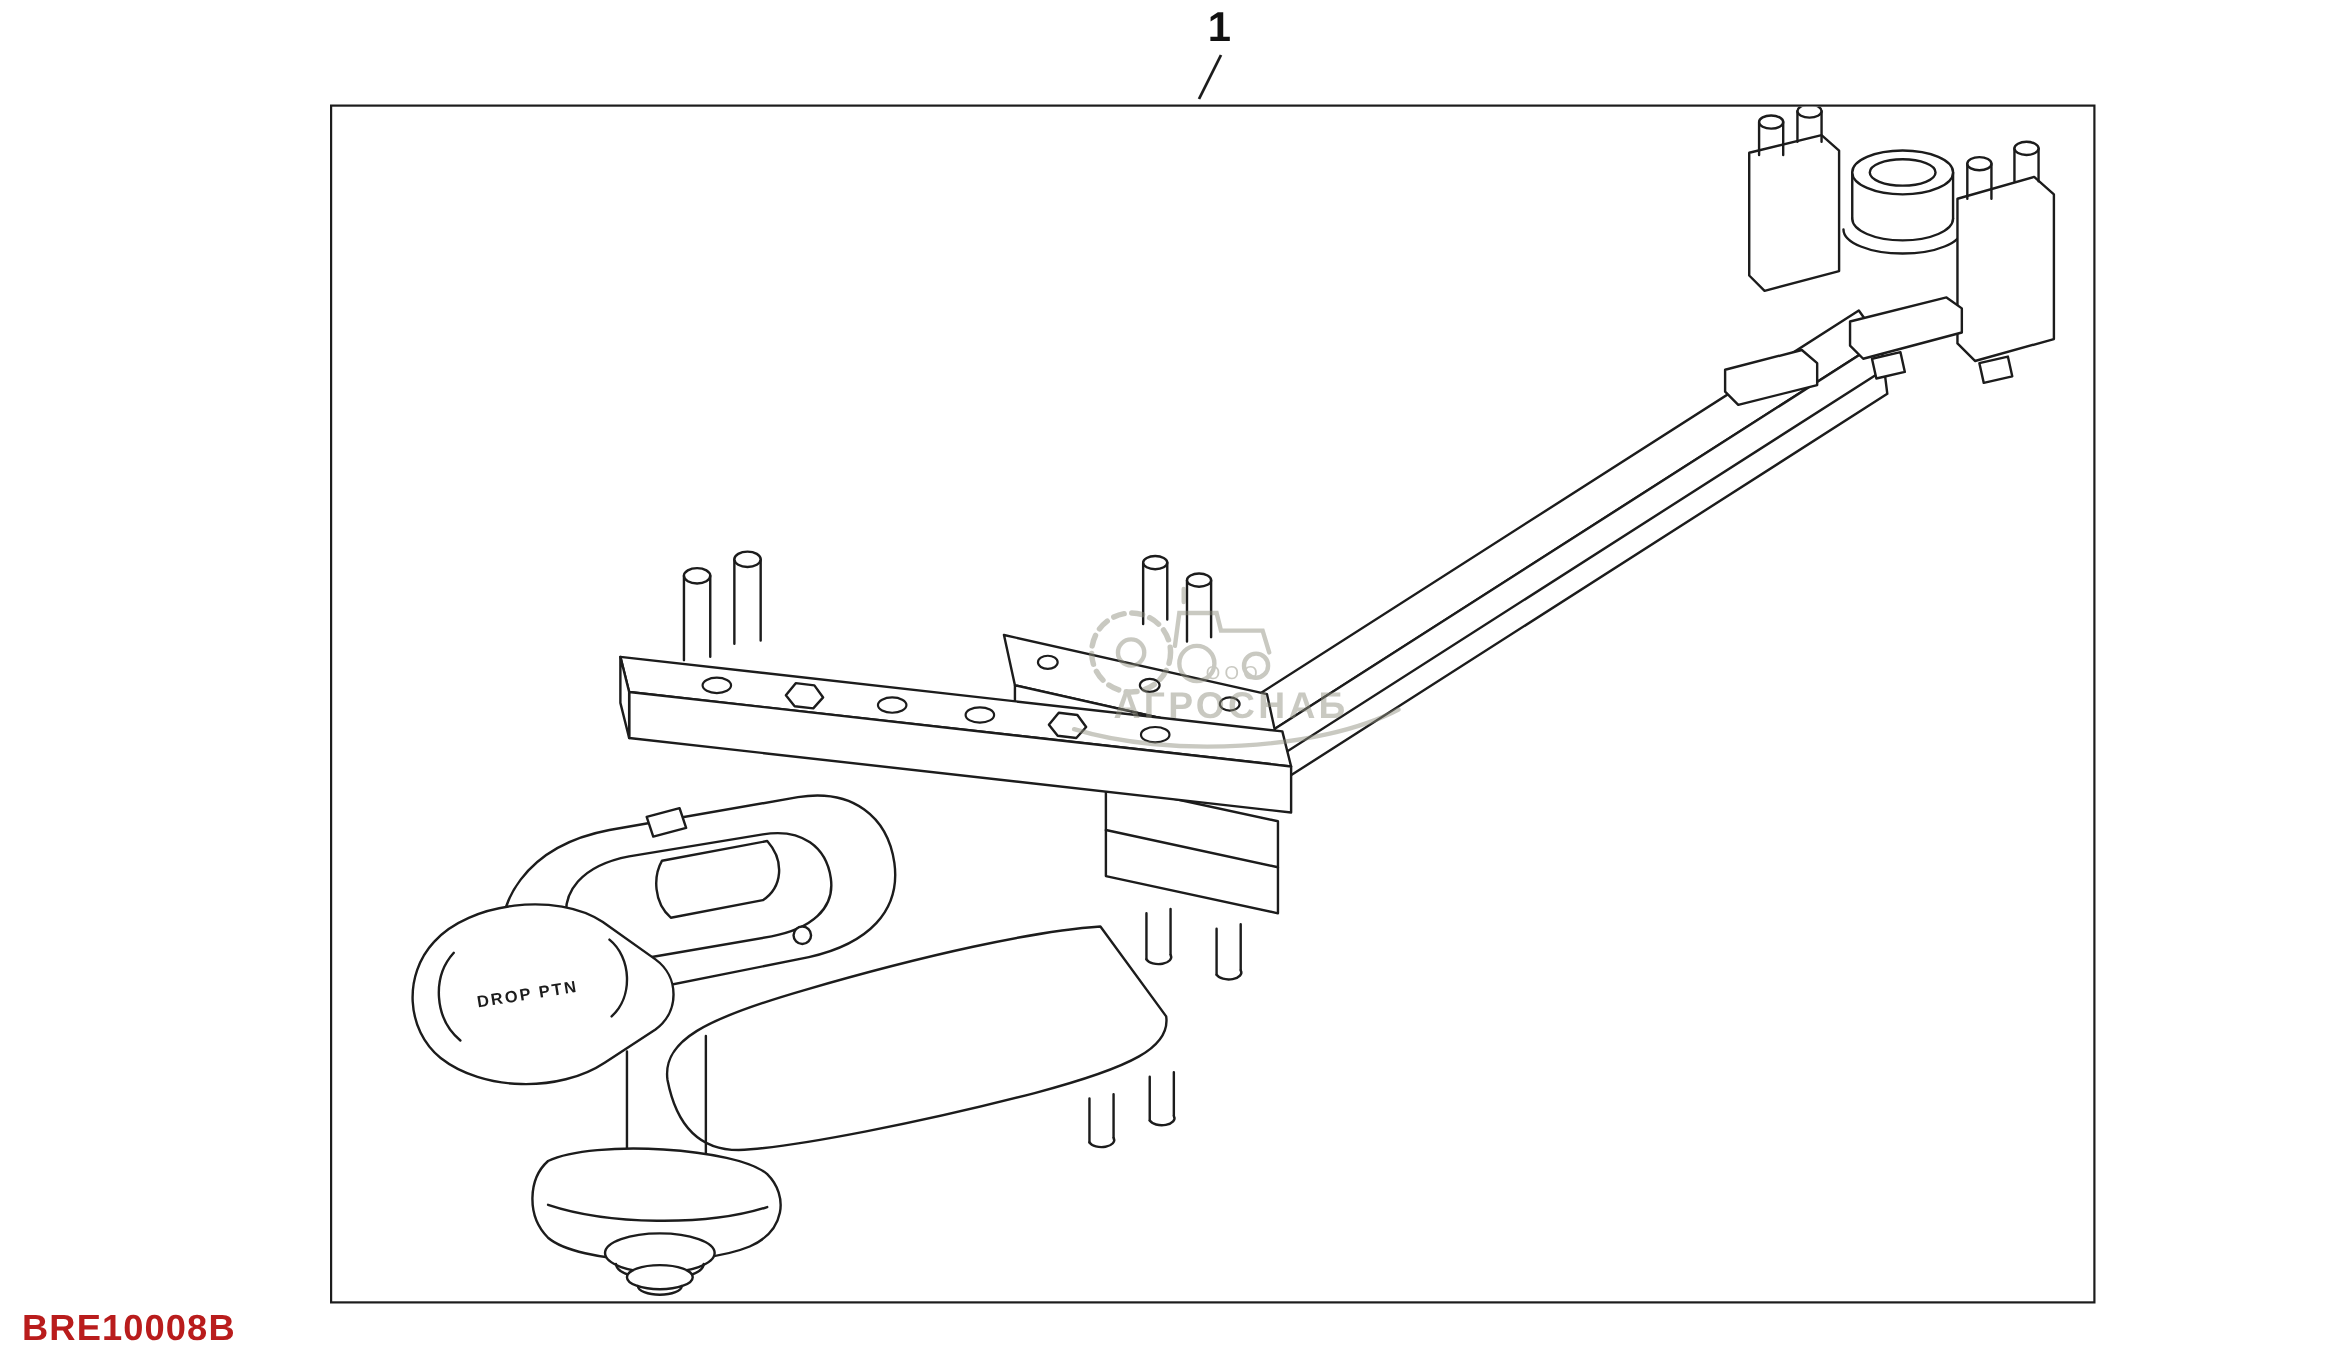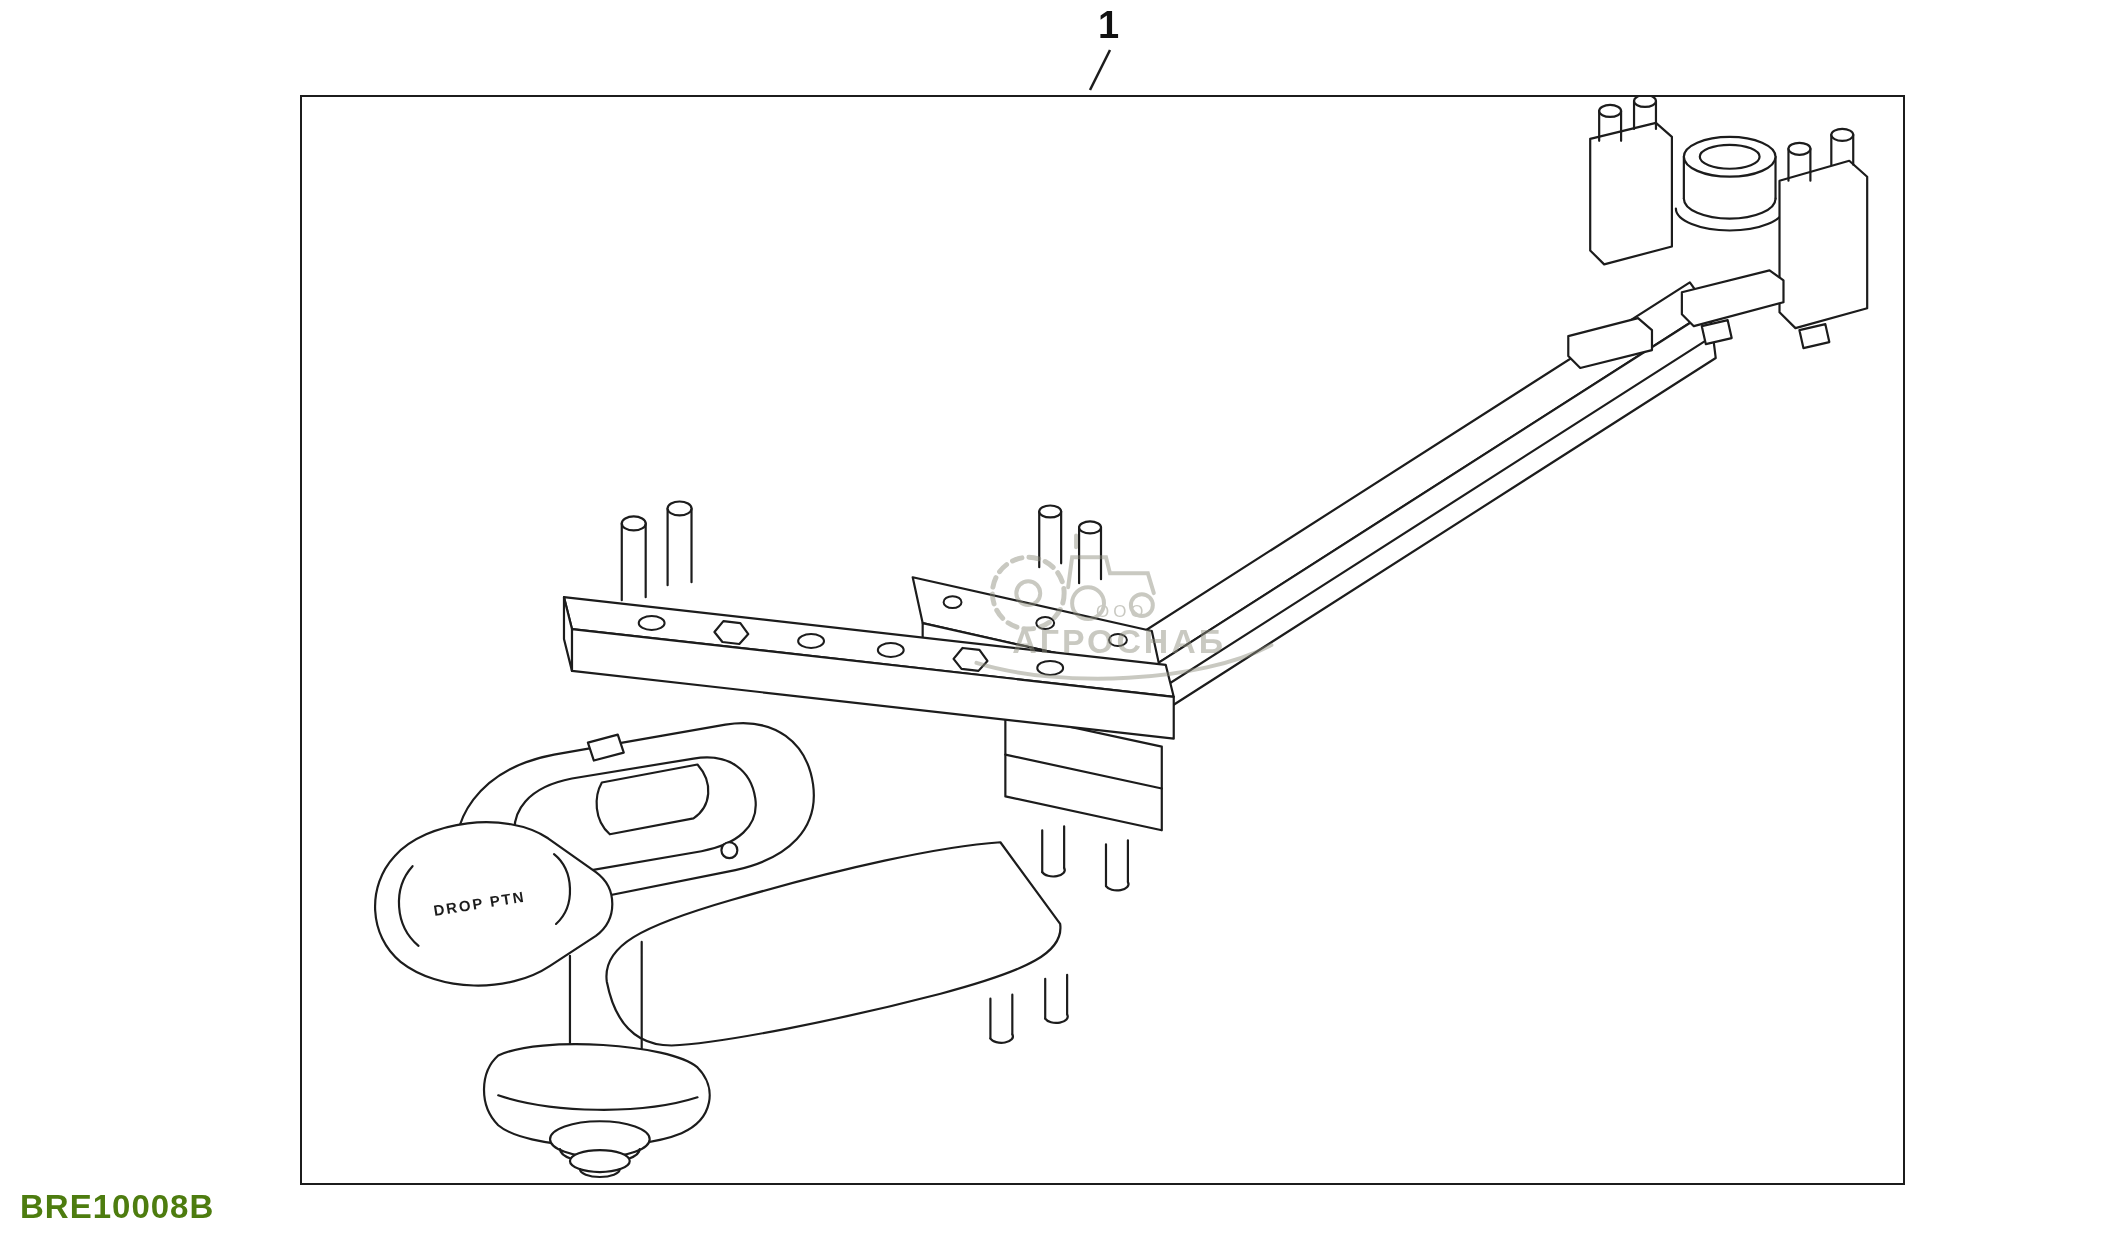--- a/index.html
+++ b/index.html
@@ -21,21 +21,21 @@
   .frame svg{display:block;width:100%;height:100%;}
   .callout{
     position:absolute;
     left:1098px;top:4px;
     font-size:38px;font-weight:700;color:#111;
   }
   .leader{position:absolute;left:1078px;top:46px;width:50px;height:48px;}
   .part-code{
     position:absolute;
     left:20px;top:1188px;
-    font-size:33px;font-weight:700;color:#4d7c0f;
+    font-size:33px;font-weight:700;color:#b91c1c;
     letter-spacing:1px;
   }
   
   .s{stroke:#1c1c1c;stroke-width:2.2;fill:#ffffff;stroke-linejoin:round;stroke-linecap:round;}
   .sn{stroke:#1c1c1c;stroke-width:2.2;fill:none;stroke-linejoin:round;stroke-linecap:round;}
   .hole{stroke:#1c1c1c;stroke-width:2;fill:#ffffff;}
   .wm{opacity:.48;}
   .wm .wline{stroke:#8f8f80;fill:none;stroke-linecap:round;}
   .wm text{fill:#8f8f80;stroke:none;}
   .emboss{fill:#1c1c1c;font-size:15px;letter-spacing:2px;font-weight:700;font-family:"Liberation Sans",sans-serif;}

